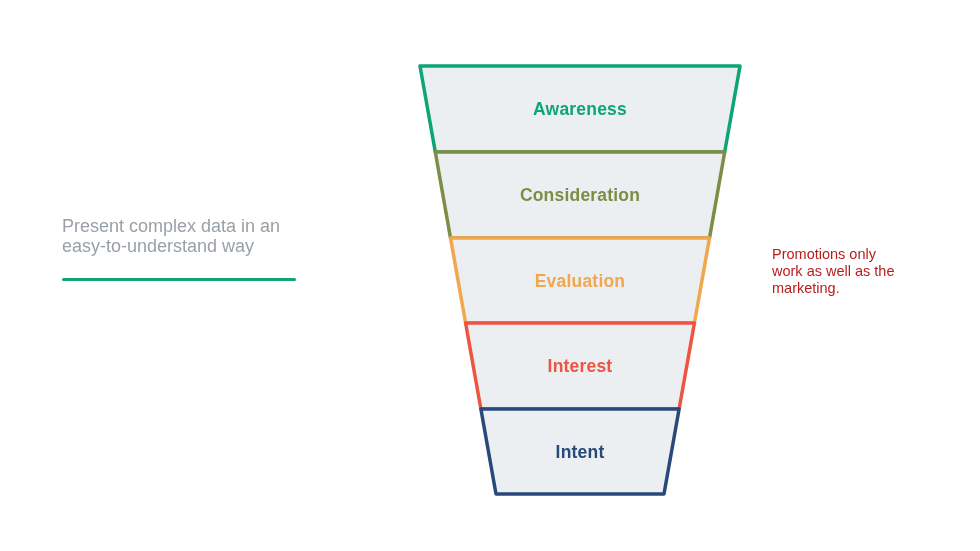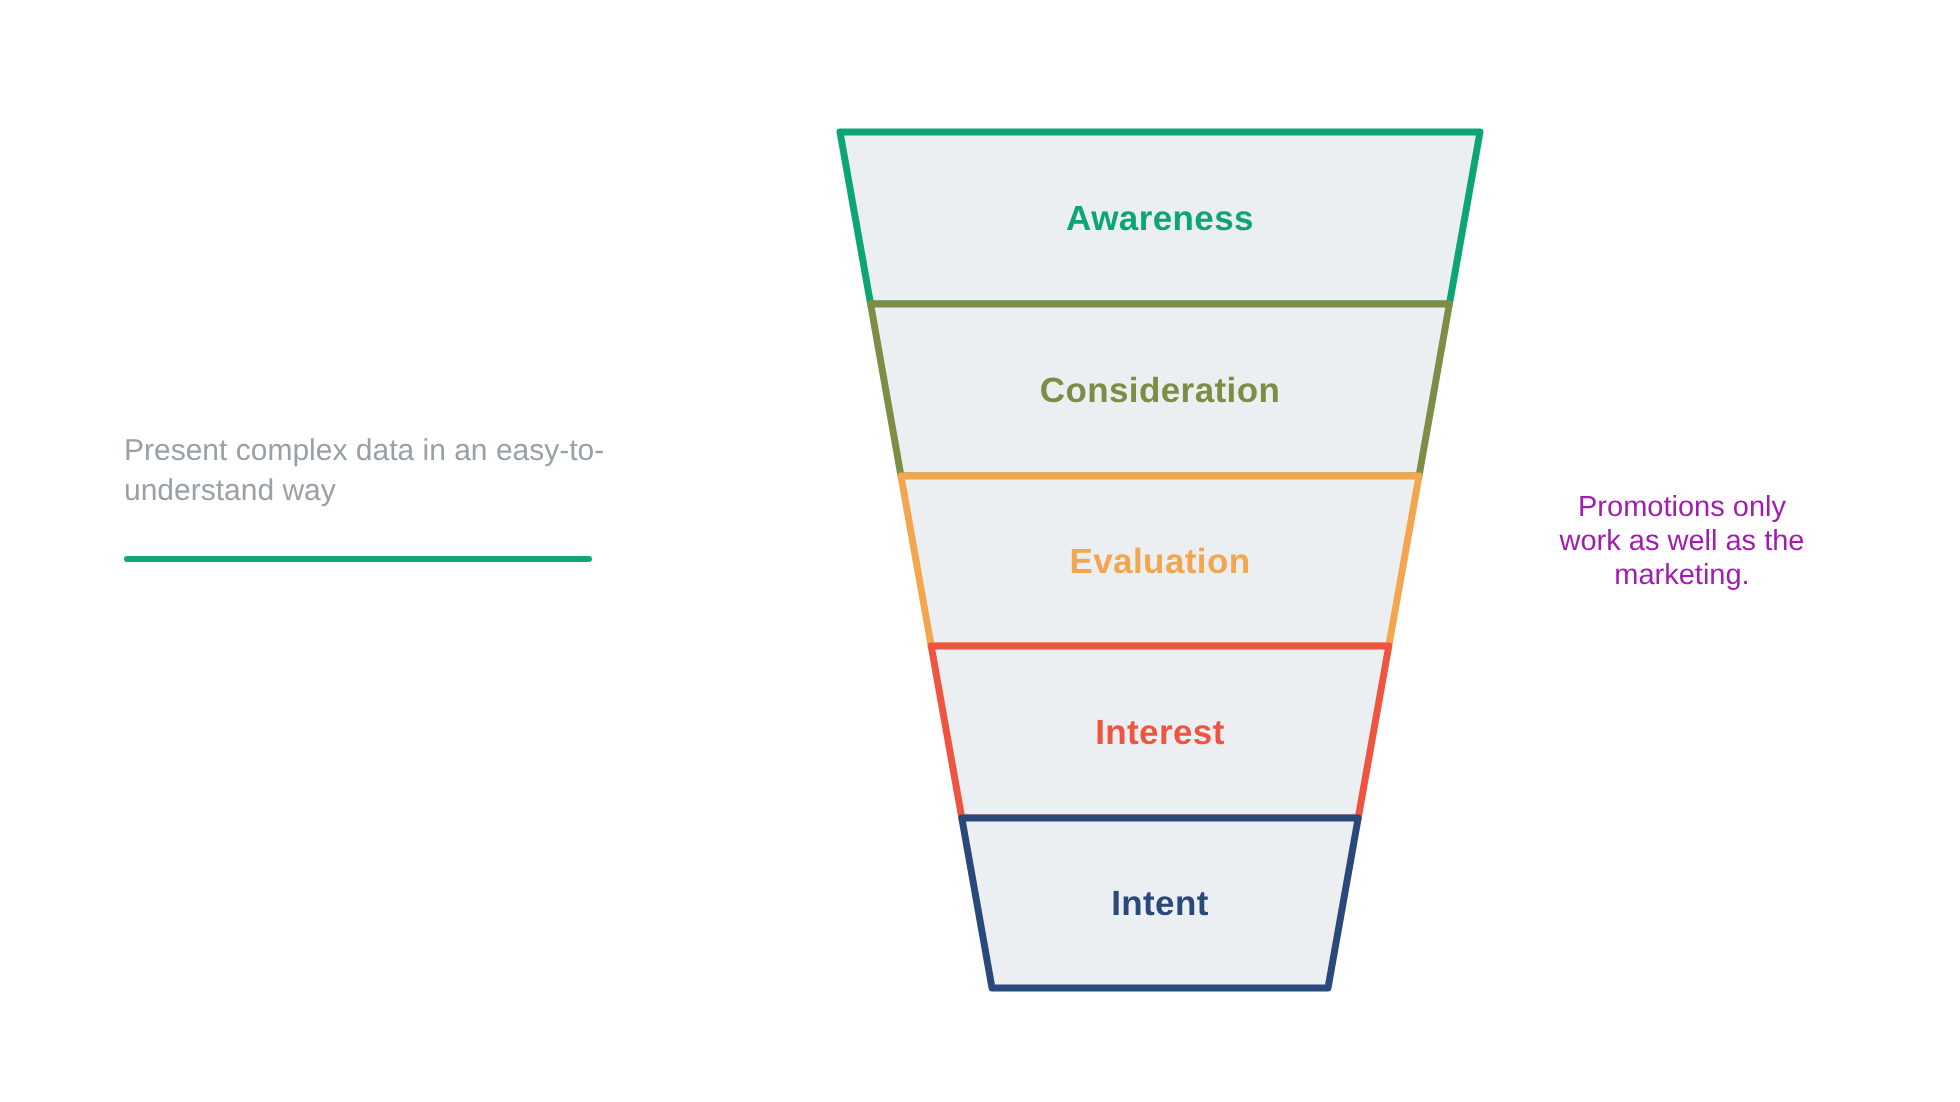--- a/index.html
+++ b/index.html
@@ -23,21 +23,21 @@
     margin: 0;
     width: 262px;
     font-size: 36px;
     line-height: 45px;
     font-weight: bold;
     letter-spacing: 0.2px;
   }
   .intro-subtitle {
     margin: 18px 0 15px 0;
     width: 248px;
-    font-size: 15px;
+    font-size: 18px;
     line-height: 20px;
   }
   .intro-underline {
     margin-top: 22px;
     width: 234px;
     height: 3px;
     border-radius: 2px;
   }
 
   
@@ -102,15 +102,15 @@
       <text x="170" y="308" fill="#ee5540">Interest</text>
     </g>
 
     <g>
       <polygon points="70.9,345 269.1,345 254,430 86,430" stroke="#28497a" fill="#eceff1"></polygon>
       <text x="170" y="393.5" fill="#28497a">Intent</text>
     </g>
 
   </svg>
 
-  <div class="side-note" style="color: #a21caf; text-align: center;">Promotions only work as well as the marketing.</div>
+  <div class="side-note" style="color: #b91c1c;">Promotions only work as well as the marketing.</div>
 
 </div>
 
 </body></html>

